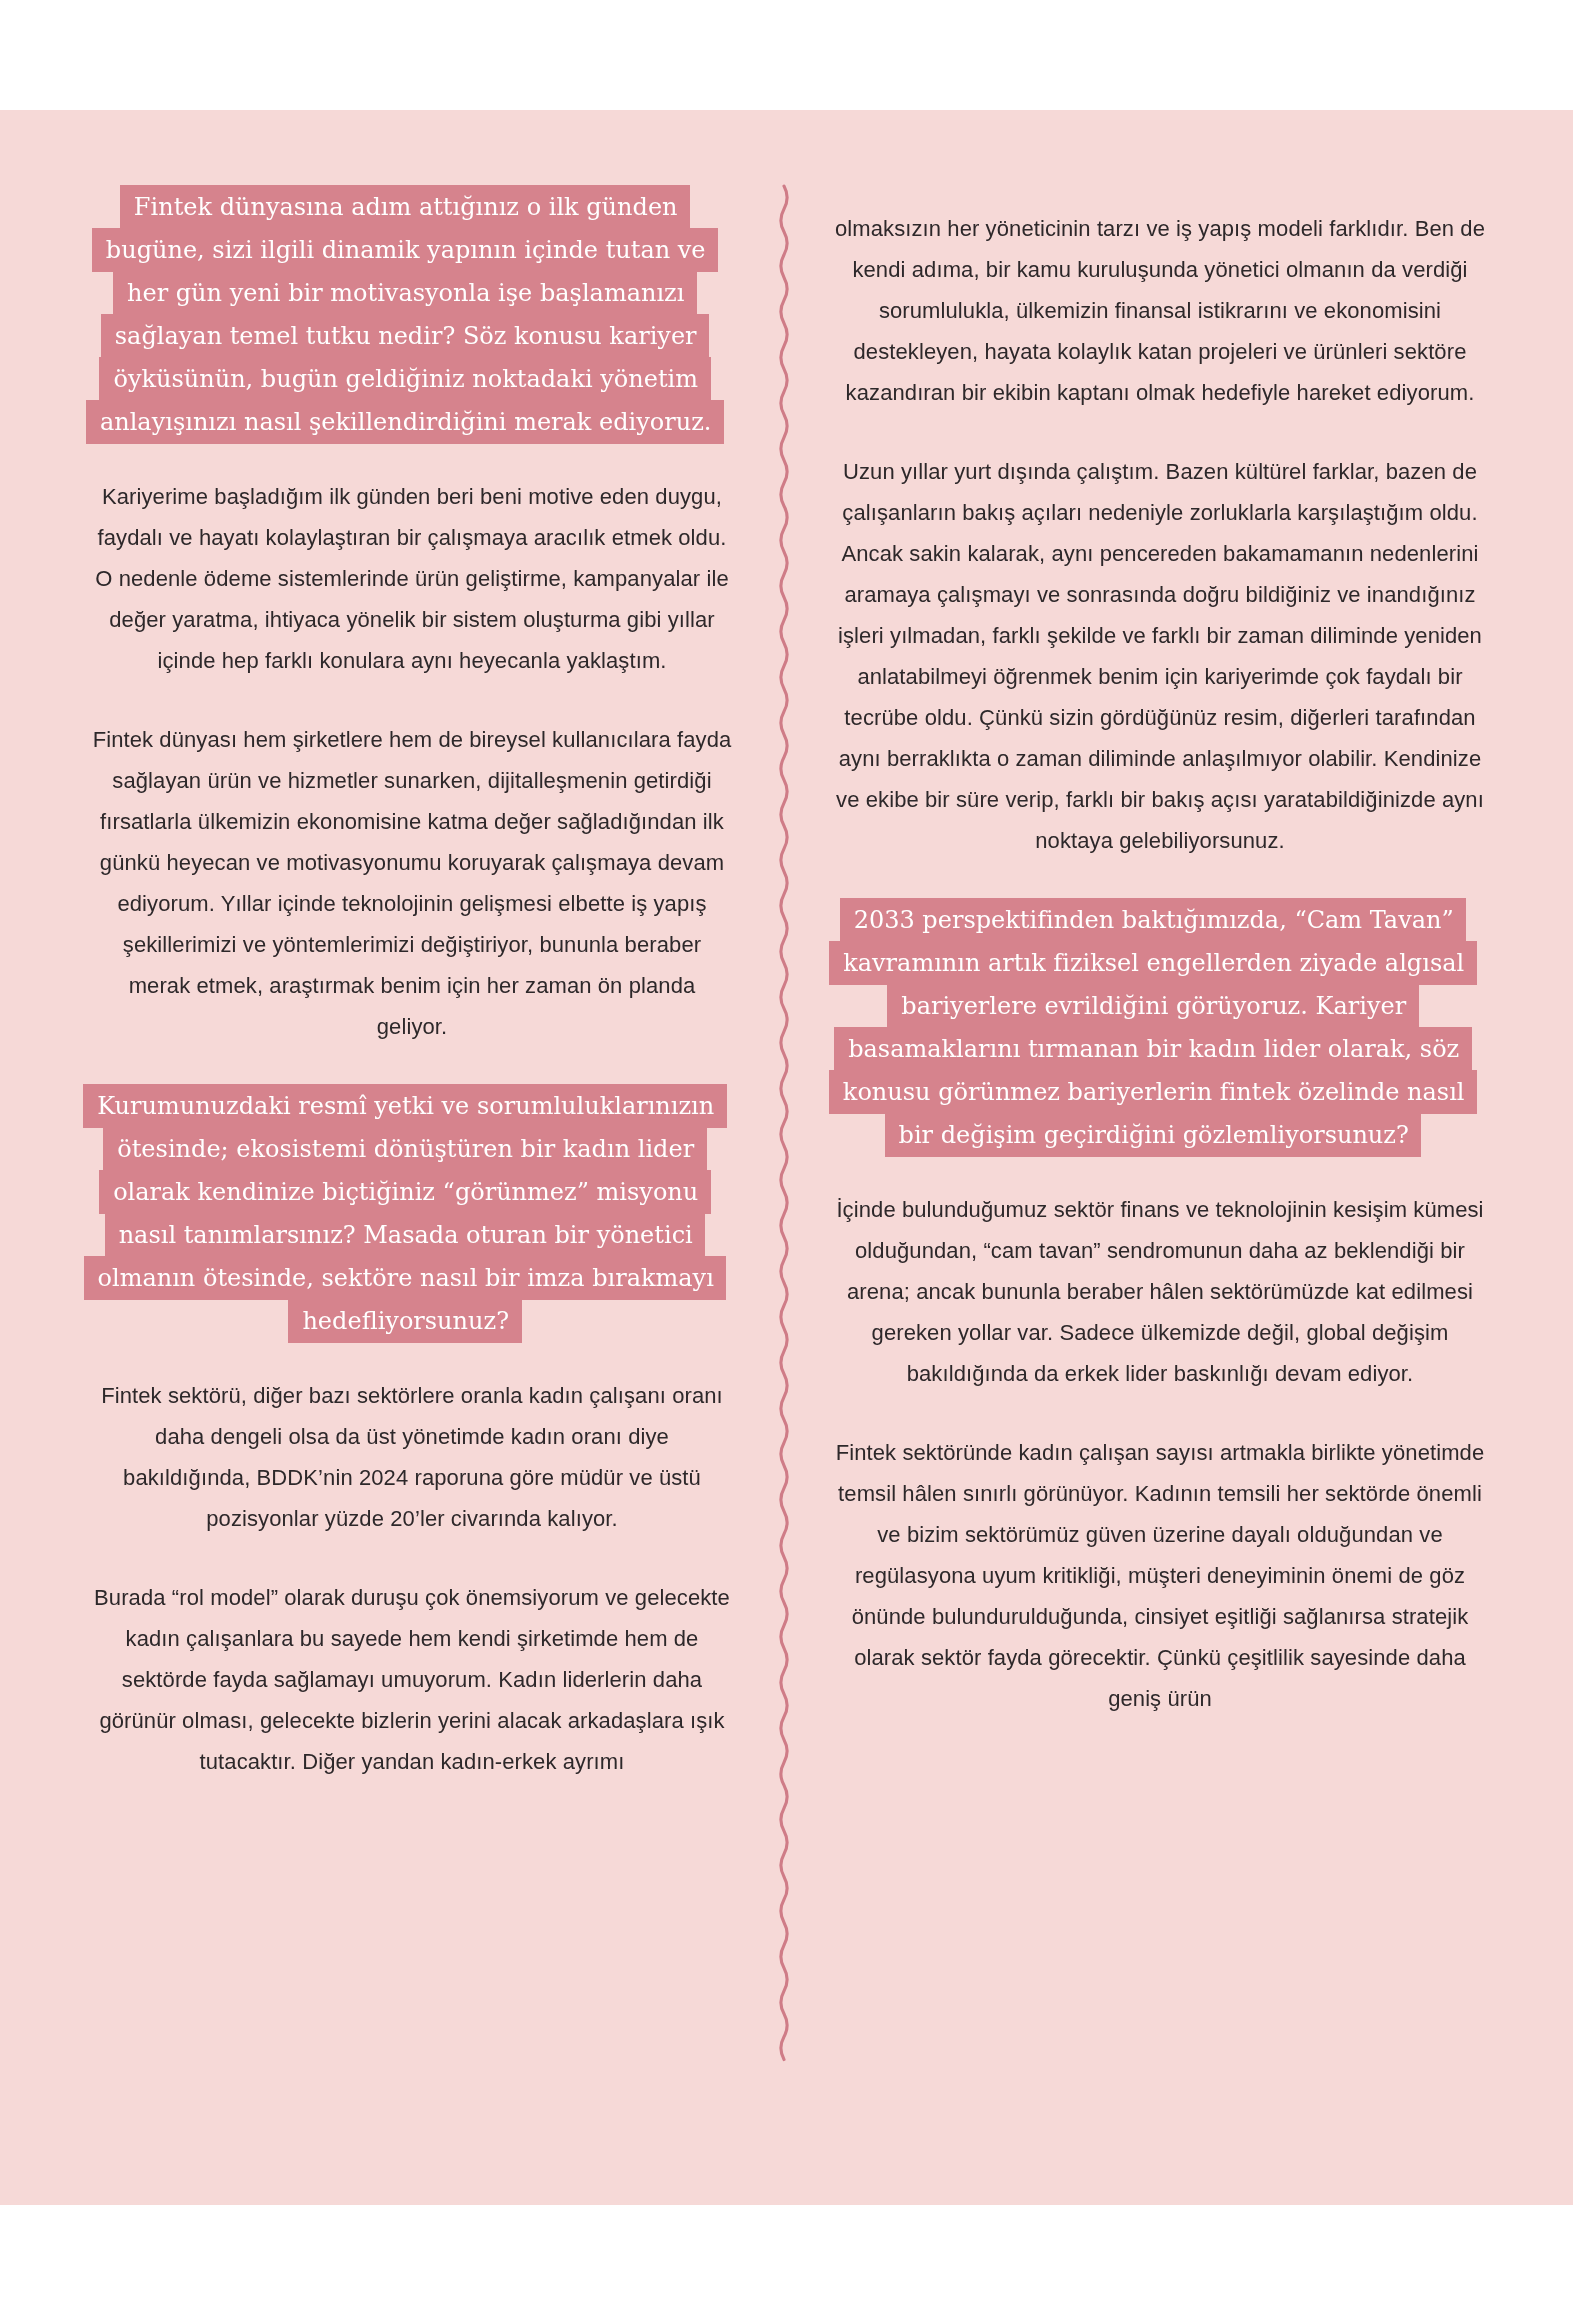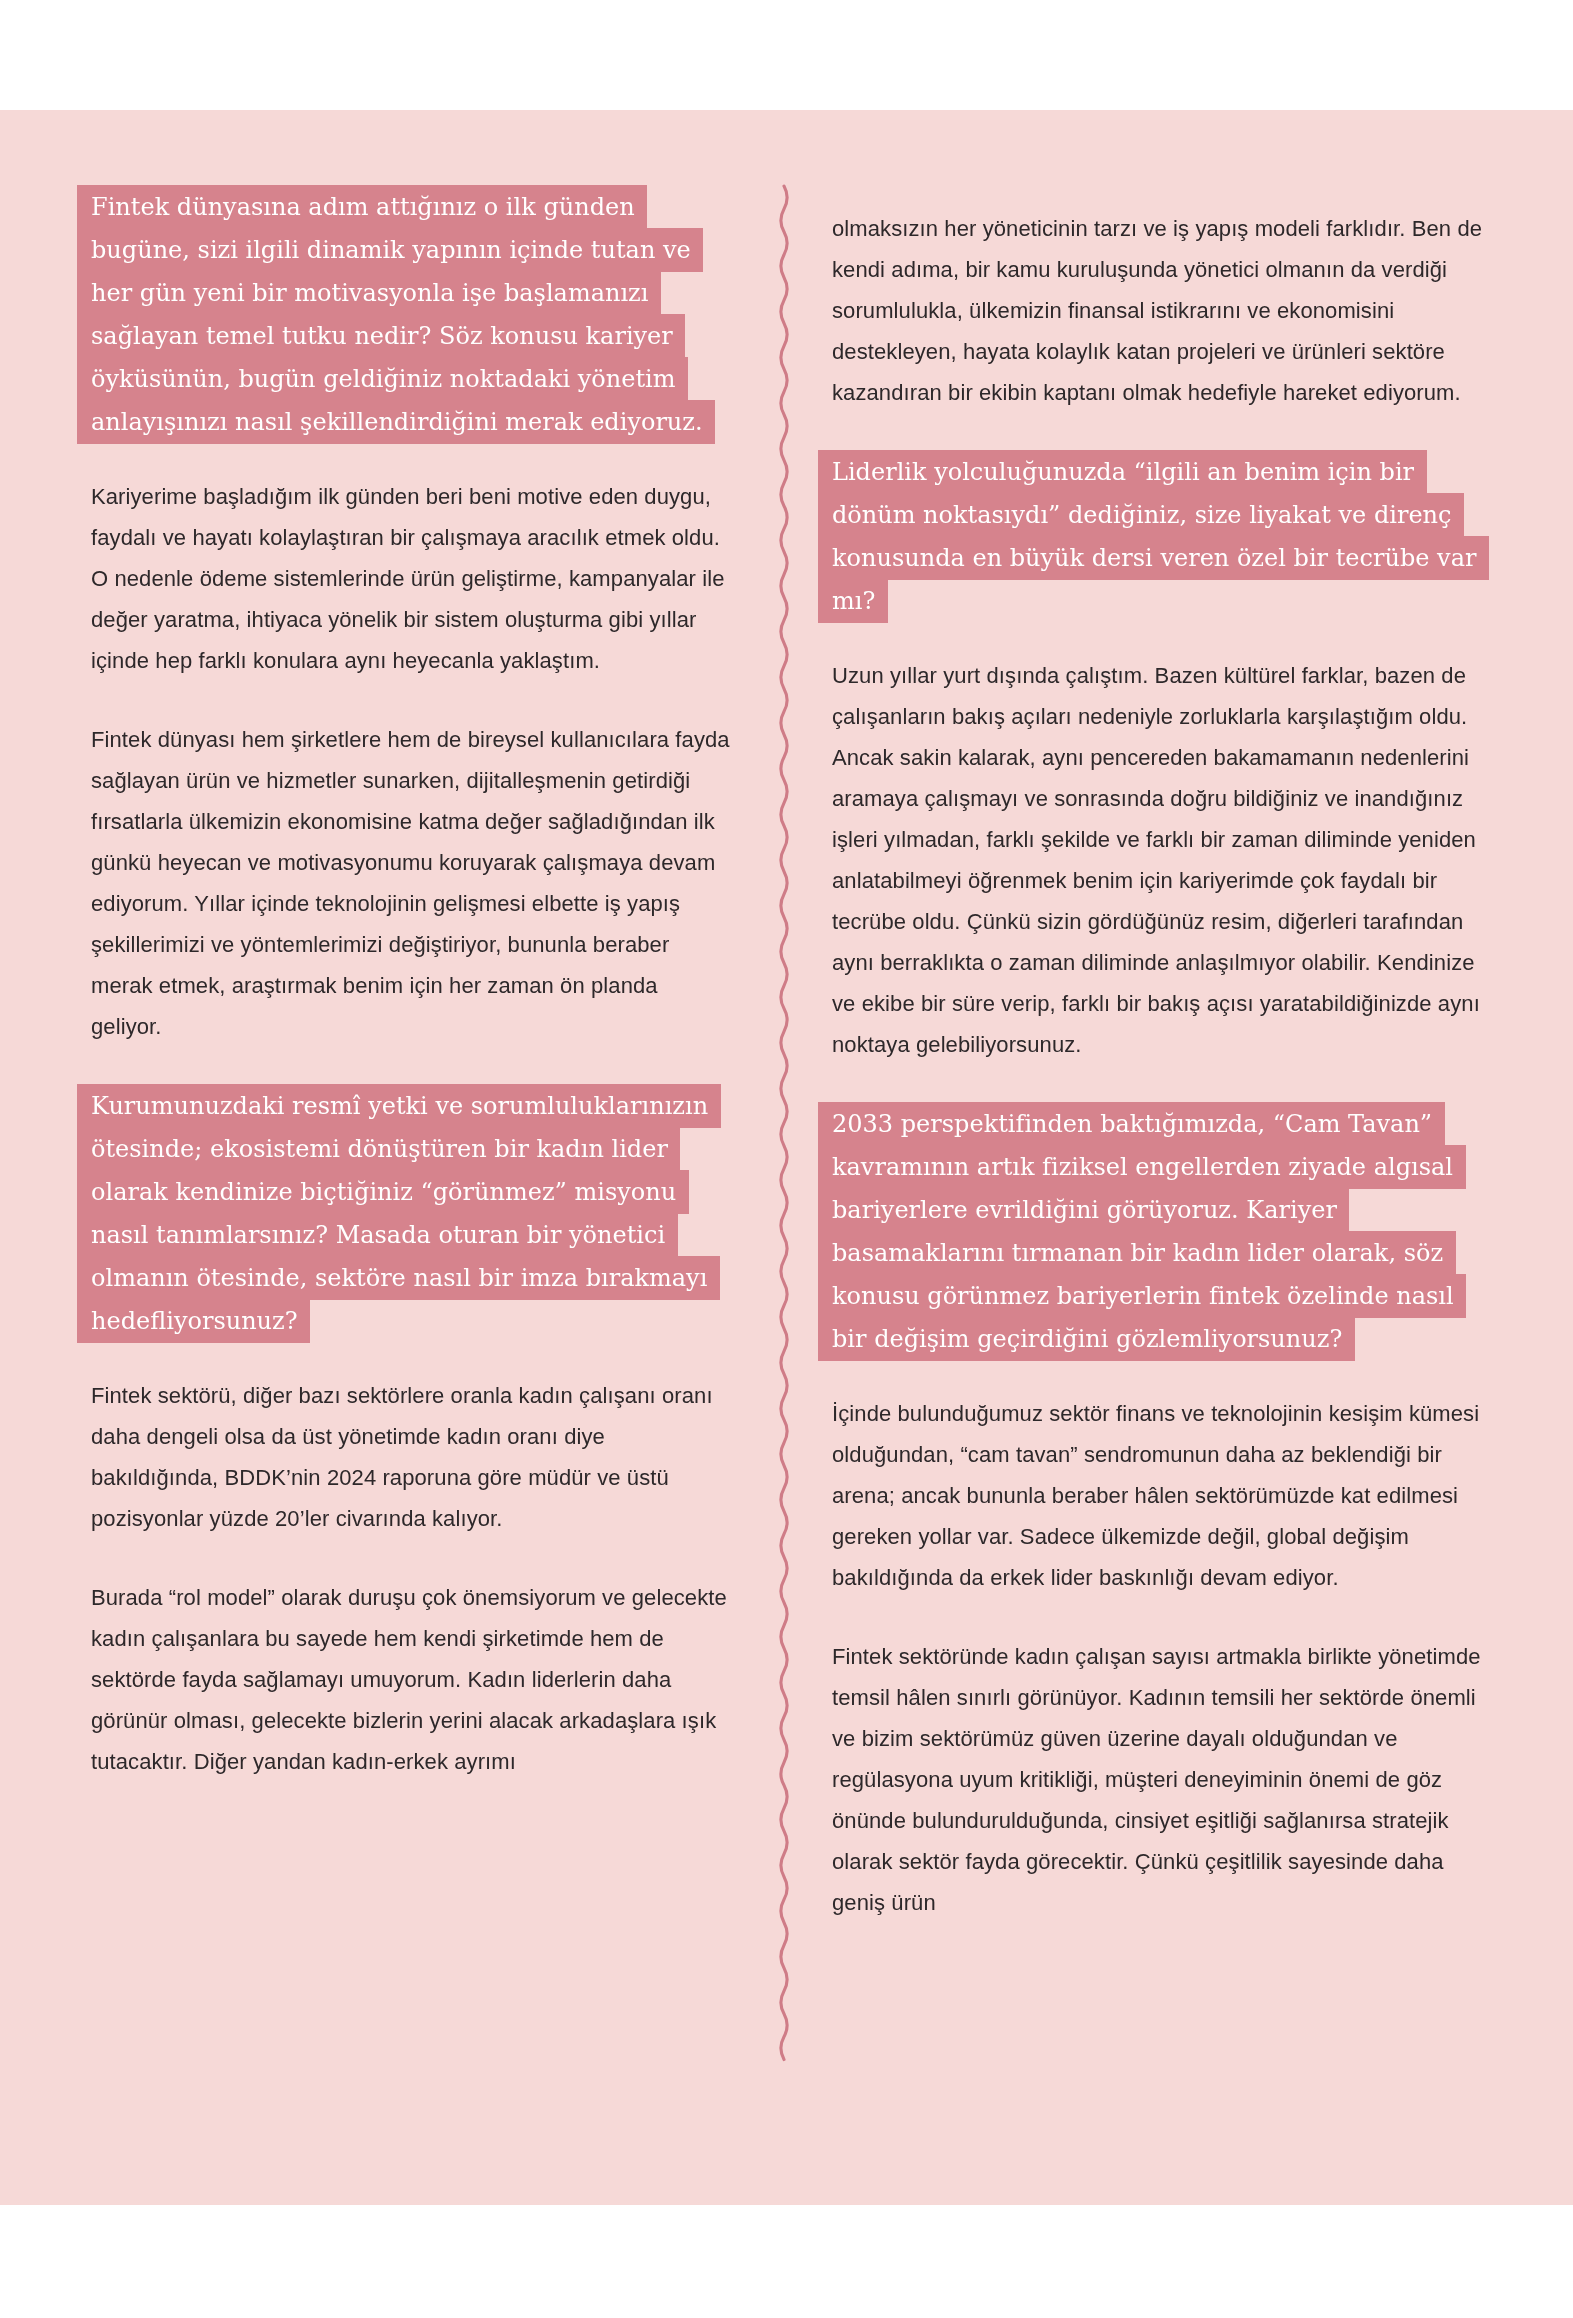--- a/index.html
+++ b/index.html
@@ -9,21 +9,21 @@
     --ink:#2d282a;
     --divider:#cf7c87;
   }
   html,body{margin:0;padding:0;}
   body{
     width:1573px;height:2319px;
     background:var(--paper);
     font-family:"Liberation Sans", sans-serif;
     overflow:hidden;
   }
-  .page{position:relative;width:1318px;height:2319px;background:var(--paper);}
+  .page{position:relative;width:1318px;height:2319px;background:var(--paper);text-align:center;}
   .panel{
     position:absolute;left:0;top:110px;width:1573px;height:2095px;
     background:var(--panel);
   }
   .col{position:absolute;}
   .col.left{left:91px;top:186px;width:642px;}
   .col.right{left:832px;top:208px;width:656px;}
   .answer{
     margin:0 0 38px 0;
     font-family:"Liberation Sans", sans-serif;
@@ -65,21 +65,20 @@
     <p class="question"><span class="hl">Fintek dünyasına adım attığınız o ilk günden bugüne, sizi ilgili dinamik yapının içinde tutan ve her gün yeni bir motivasyonla işe başlamanızı sağlayan temel tutku nedir? Söz konusu kariyer öyküsünün, bugün geldiğiniz noktadaki yönetim anlayışınızı nasıl şekillendirdiğini merak ediyoruz.</span></p>
     <p class="answer">Kariyerime başladığım ilk günden beri beni motive eden duygu, faydalı ve hayatı kolaylaştıran bir çalışmaya aracılık etmek oldu. O nedenle ödeme sistemlerinde ürün geliştirme, kampanyalar ile değer yaratma, ihtiyaca yönelik bir sistem oluşturma gibi yıllar içinde hep farklı konulara aynı heyecanla yaklaştım.</p>
     <p class="answer">Fintek dünyası hem şirketlere hem de bireysel kullanıcılara fayda sağlayan ürün ve hizmetler sunarken, dijitalleşmenin getirdiği fırsatlarla ülkemizin ekonomisine katma değer sağladığından ilk günkü heyecan ve motivasyonumu koruyarak çalışmaya devam ediyorum. Yıllar içinde teknolojinin gelişmesi elbette iş yapış şekillerimizi ve yöntemlerimizi değiştiriyor, bununla beraber merak etmek, araştırmak benim için her zaman ön planda geliyor.</p>
     <p class="question"><span class="hl">Kurumunuzdaki resmî yetki ve sorumluluklarınızın ötesinde; ekosistemi dönüştüren bir kadın lider olarak kendinize biçtiğiniz “görünmez” misyonu nasıl tanımlarsınız? Masada oturan bir yönetici olmanın ötesinde, sektöre nasıl bir imza bırakmayı hedefliyorsunuz?</span></p>
     <p class="answer">Fintek sektörü, diğer bazı sektörlere oranla kadın çalışanı oranı daha dengeli olsa da üst yönetimde kadın oranı diye bakıldığında, BDDK’nin 2024 raporuna göre müdür ve üstü pozisyonlar yüzde 20’ler civarında kalıyor.</p>
     <p class="answer">Burada “rol model” olarak duruşu çok önemsiyorum ve gelecekte kadın çalışanlara bu sayede hem kendi şirketimde hem de sektörde fayda sağlamayı umuyorum. Kadın liderlerin daha görünür olması, gelecekte bizlerin yerini alacak arkadaşlara ışık tutacaktır. Diğer yandan kadın-erkek ayrımı</p>
   </div>
 
   <div class="col right">
     <p class="answer">olmaksızın her yöneticinin tarzı ve iş yapış modeli farklıdır. Ben de kendi adıma, bir kamu kuruluşunda yönetici olmanın da verdiği sorumlulukla, ülkemizin finansal istikrarını ve ekonomisini destekleyen, hayata kolaylık katan projeleri ve ürünleri sektöre kazandıran bir ekibin kaptanı olmak hedefiyle hareket ediyorum.</p>
-    <p class="question"><span class="hl">Liderlik yolculuğunuzda “ilgili an benim için bir dönüm noktasıydı” dediğiniz, size liyakat ve direnç konusunda en büyük dersi veren özel bir tecrübe var mı?</span></p>
     <p class="answer">Uzun yıllar yurt dışında çalıştım. Bazen kültürel farklar, bazen de çalışanların bakış açıları nedeniyle zorluklarla karşılaştığım oldu. Ancak sakin kalarak, aynı pencereden bakamamanın nedenlerini aramaya çalışmayı ve sonrasında doğru bildiğiniz ve inandığınız işleri yılmadan, farklı şekilde ve farklı bir zaman diliminde yeniden anlatabilmeyi öğrenmek benim için kariyerimde çok faydalı bir tecrübe oldu. Çünkü sizin gördüğünüz resim, diğerleri tarafından aynı berraklıkta o zaman diliminde anlaşılmıyor olabilir. Kendinize ve ekibe bir süre verip, farklı bir bakış açısı yaratabildiğinizde aynı noktaya gelebiliyorsunuz.</p>
     <p class="question"><span class="hl">2033 perspektifinden baktığımızda, “Cam Tavan” kavramının artık fiziksel engellerden ziyade algısal bariyerlere evrildiğini görüyoruz. Kariyer basamaklarını tırmanan bir kadın lider olarak, söz konusu görünmez bariyerlerin fintek özelinde nasıl bir değişim geçirdiğini gözlemliyorsunuz?</span></p>
     <p class="answer">İçinde bulunduğumuz sektör finans ve teknolojinin kesişim kümesi olduğundan, “cam tavan” sendromunun daha az beklendiği bir arena; ancak bununla beraber hâlen sektörümüzde kat edilmesi gereken yollar var. Sadece ülkemizde değil, global değişim bakıldığında da erkek lider baskınlığı devam ediyor.</p>
     <p class="answer">Fintek sektöründe kadın çalışan sayısı artmakla birlikte yönetimde temsil hâlen sınırlı görünüyor. Kadının temsili her sektörde önemli ve bizim sektörümüz güven üzerine dayalı olduğundan ve regülasyona uyum kritikliği, müşteri deneyiminin önemi de göz önünde bulundurulduğunda, cinsiyet eşitliği sağlanırsa stratejik olarak sektör fayda görecektir. Çünkü çeşitlilik sayesinde daha geniş ürün</p>
   </div>
 
 </div>
 
 
 </body></html>

